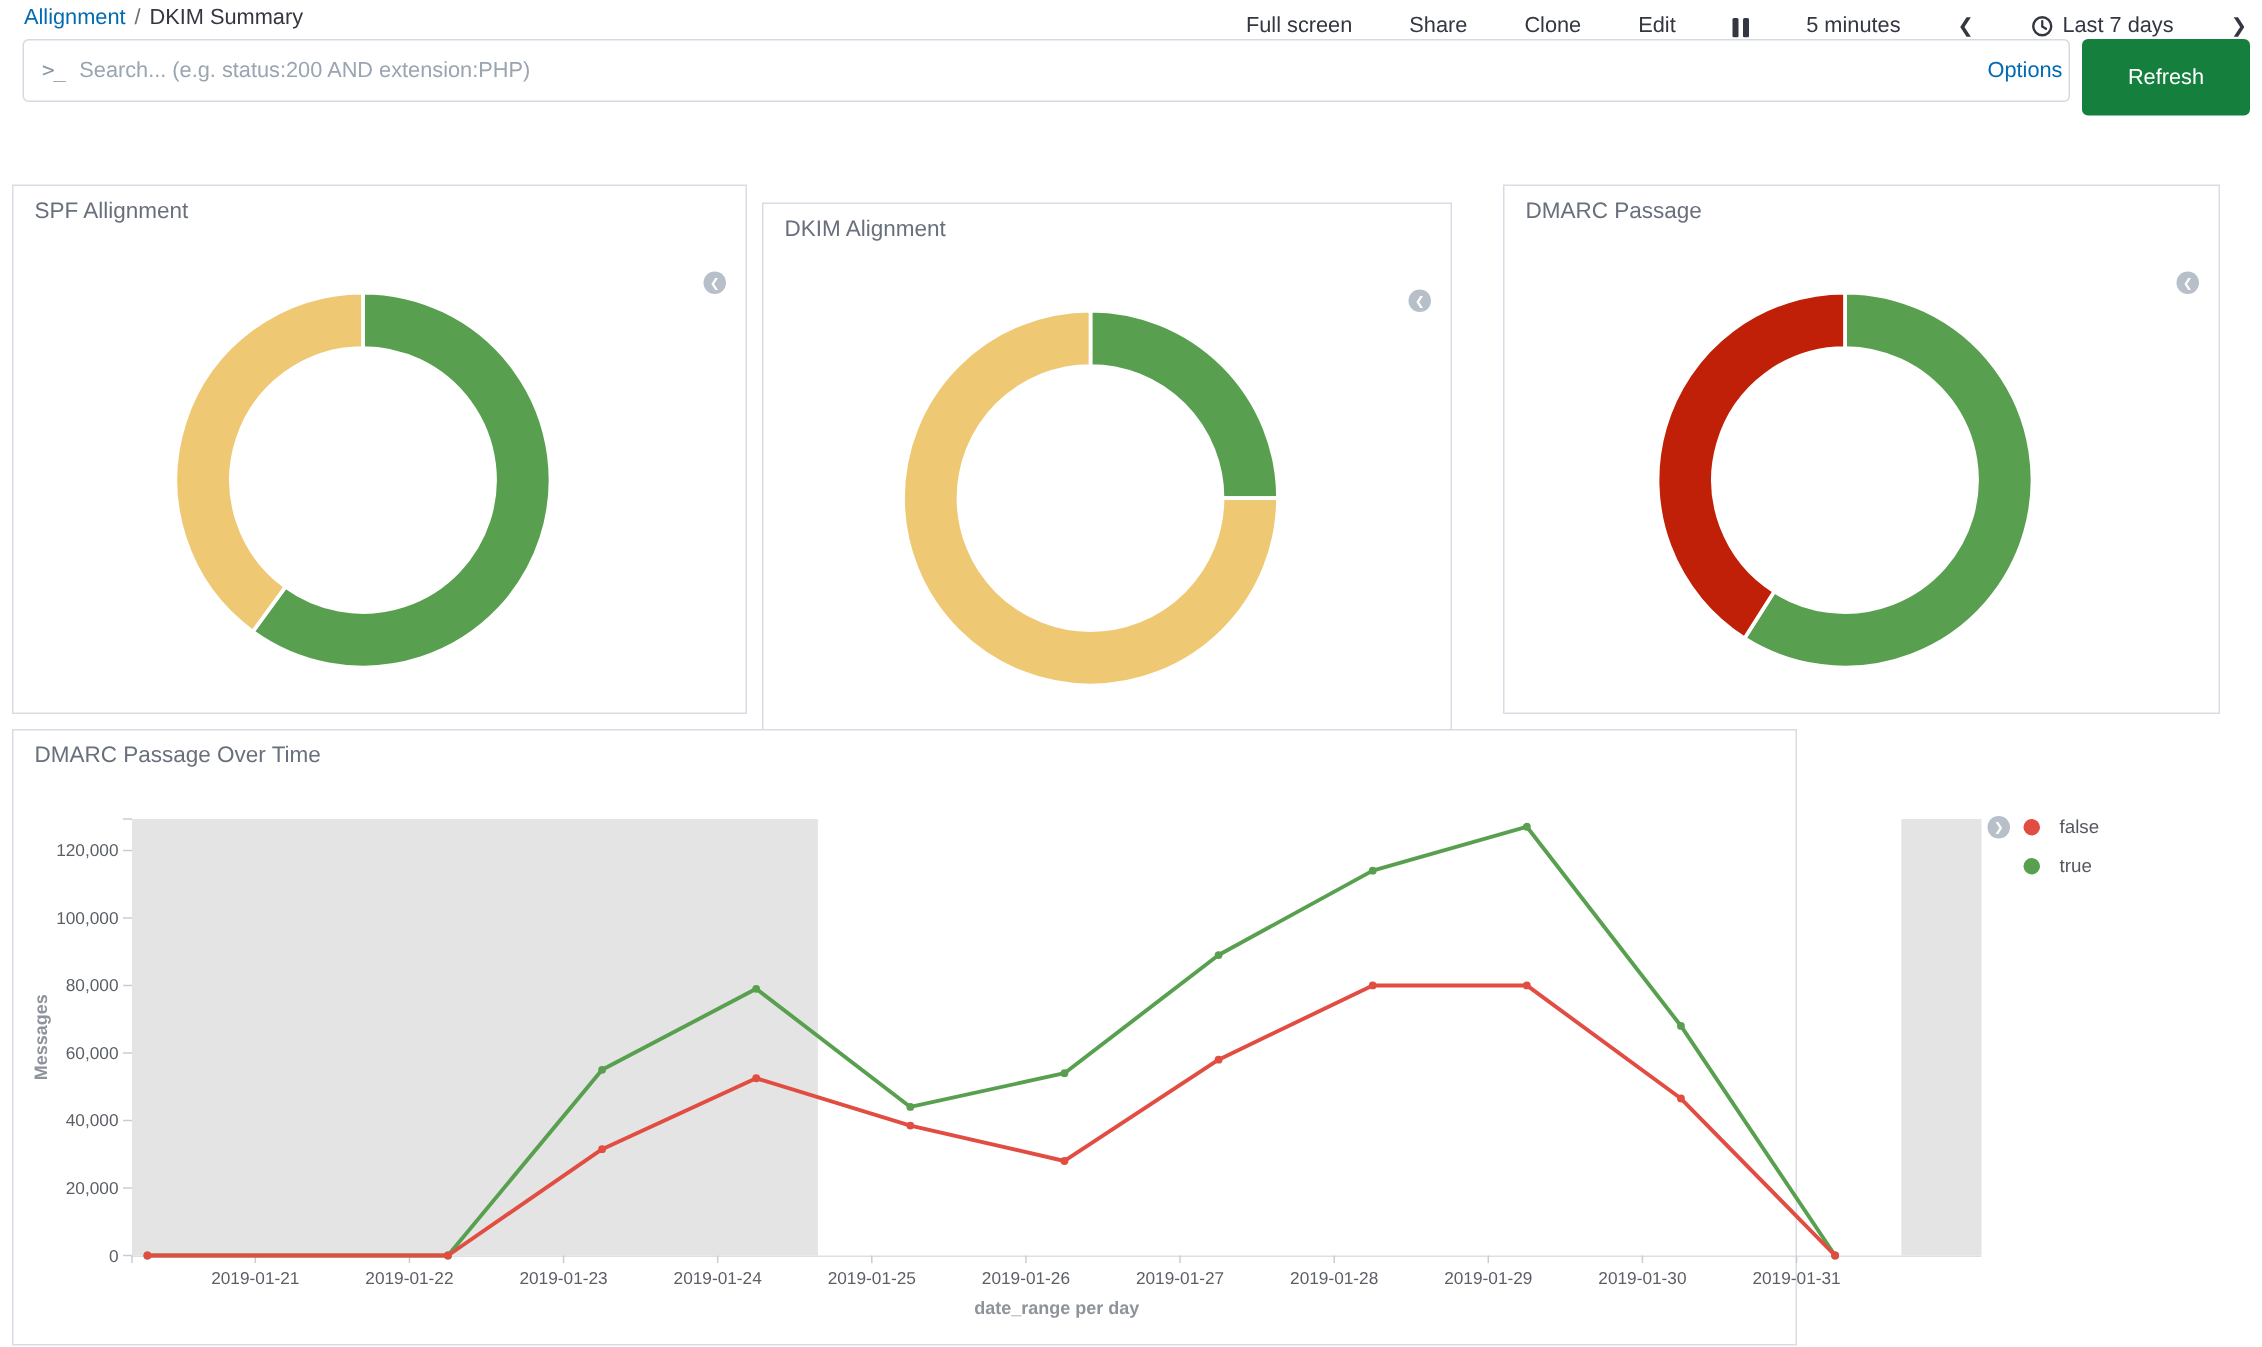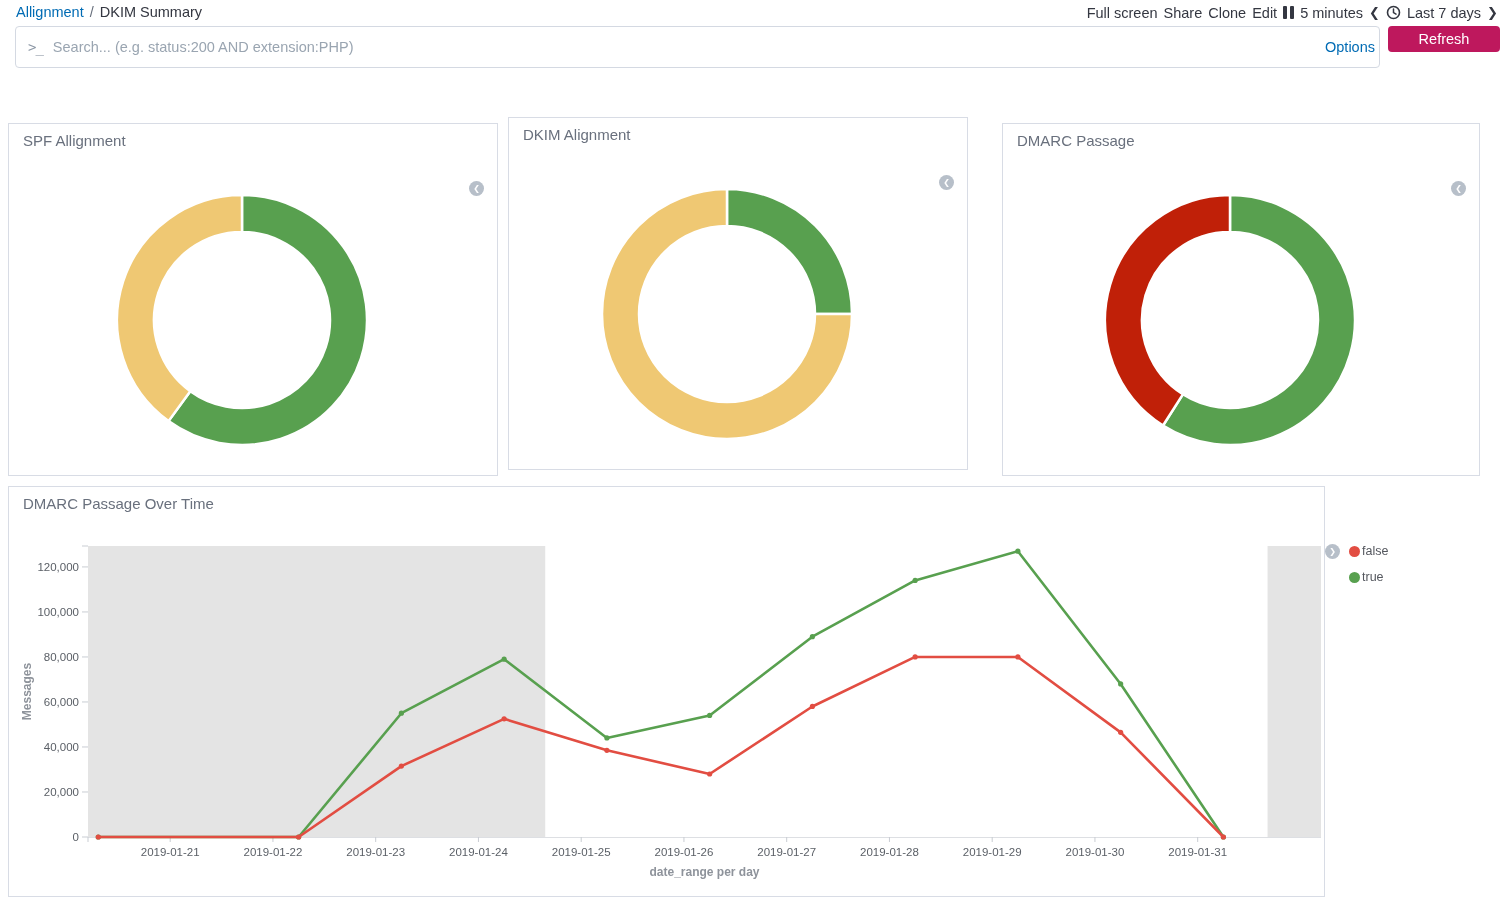--- a/index.html
+++ b/index.html
@@ -5,64 +5,64 @@
   * { margin:0; padding:0; box-sizing:border-box; }
   html,body { width:1508px; height:898px; overflow:hidden; background:#fff;
     font-family:"Liberation Sans","DejaVu Sans",sans-serif; }
   .app { position:relative; width:1508px; height:898px; background:#fff; }
 
   
   .topbar { position:absolute; left:0; top:0; width:100%; height:25px; background:#fff; }
   .breadcrumb { position:absolute; left:16px; top:4px; font-size:14.5px; color:#343741; }
   .breadcrumb a { color:#006BB4; text-decoration:none; cursor:pointer; }
   .breadcrumb .sep { color:#69707D; margin:0 6px; }
-  .topmenu { position:absolute; right:10px; top:0; height:25px; display:flex; align-items:center; gap:6px;
+  .topmenu { position:absolute; right:10px; top:0; height:25px; display:flex; align-items:flex-end; gap:38px;
     font-size:14.5px; color:#343741; }
   .topmenu .mi { cursor:pointer; }
   .pause { display:inline-flex; gap:3px; cursor:pointer; }
   .pause i { display:block; width:4px; height:13px; background:#343741; border-radius:1px; }
   .chev { font-size:13px; font-weight:bold; color:#343741; cursor:pointer; }
   .timepick { display:flex; align-items:center; gap:6px; cursor:pointer; }
   .clocksvg { display:block; }
 
   
   .queryrow { position:absolute; left:0; top:25px; width:100%; height:46px; background:#fff; }
   .querybox { position:absolute; left:15px; top:1px; width:1365px; height:42px; background:#fff;
     border:1px solid #D4D9E2; border-radius:4px; display:flex; align-items:center; }
   .prompt { color:#8C97A5; font-family:"DejaVu Sans Mono",monospace; font-size:14px; margin:0 10px 0 12px; letter-spacing:-1px; }
   .querybox input { flex:1; border:none; outline:none; font-size:14.5px; color:#8b5cf6; background:transparent;
     font-family:"Liberation Sans",sans-serif; }
   .querybox input::placeholder { color:#9AA5B1; }
   .options-link { color:#006BB4; font-size:14.5px; margin-right:4px; cursor:pointer; text-decoration:none; }
-  .refresh-btn { position:absolute; right:8px; top:1px; width:112px; height:26px; background:#be185d; color:#fff;
+  .refresh-btn { position:absolute; right:8px; top:1px; width:112px; height:51px; background:#15803d; color:#fff;
     font-size:14.5px; border:none; border-radius:4px; cursor:pointer; font-family:"Liberation Sans",sans-serif; }
 
   
   .filterbar { position:absolute; left:0; top:71px; width:100%; height:47px; background:#F5F7FA;
     border-top:1px solid #DDE1E8; border-bottom:1px solid #DDE1E8; display:flex; align-items:center; }
   .addfilter { margin-left:13px; font-size:13.5px; color:#006BB4; cursor:pointer; text-decoration:none; }
   .addfilter b { font-weight:bold; margin-left:4px; font-size:14px; }
 
   
   .panel { position:absolute; background:#fff; border:1px solid #D8DCE5; border-radius:0; }
   .panel-title { position:absolute; left:14px; top:8px; font-size:15px; color:#69707D; }
   #p1 { left:8px; top:123px; width:490px; height:353px; }
-  #p2 { left:508px; top:117px; width:460px; height:353px; }
+  #p2 { left:508px; top:135px; width:460px; height:353px; }
   #p3 { left:1002px; top:123px; width:478px; height:353px; }
-  #p4 { left:8px; top:486px; width:1317px; height:411px; }
+  #p4 { left:8px; top:486px; width:1190px; height:411px; }
 
   .donut-wrap { position:absolute; left:47.7%; top:66px; transform:translateX(-50%); width:260px; height:260px; }
   .legend-toggle { position:absolute; right:13px; top:57px; width:15px; height:15px; border-radius:50%;
     background:#B7BfC9; color:#fff; font-size:8px; font-weight:bold; display:flex; align-items:center;
     justify-content:center; cursor:pointer; line-height:1; }
 
   
   #timechart { position:absolute; left:0; top:0; width:1492px; height:411px; }
   .tc-legend { position:absolute; left:1340px; top:56px; }
-  .tc-legend .row { display:flex; align-items:center; gap:2px; height:16px; margin-bottom:10px; cursor:pointer; }
+  .tc-legend .row { display:flex; align-items:center; gap:13px; height:16px; margin-bottom:10px; cursor:pointer; }
   .tc-legend .dot { width:11px; height:11px; border-radius:50%; }
   .tc-legend .lbl { font-size:12.5px; color:#54575E; }
   .tc-toggle { position:absolute; left:1316px; top:57px; width:15px; height:15px; border-radius:50%;
     background:#B7BFC9; color:#fff; font-size:8px; font-weight:bold; display:flex; align-items:center;
     justify-content:center; cursor:pointer; line-height:1; }
 </style>
 </head>
 <body>
 
 <div class="app">

